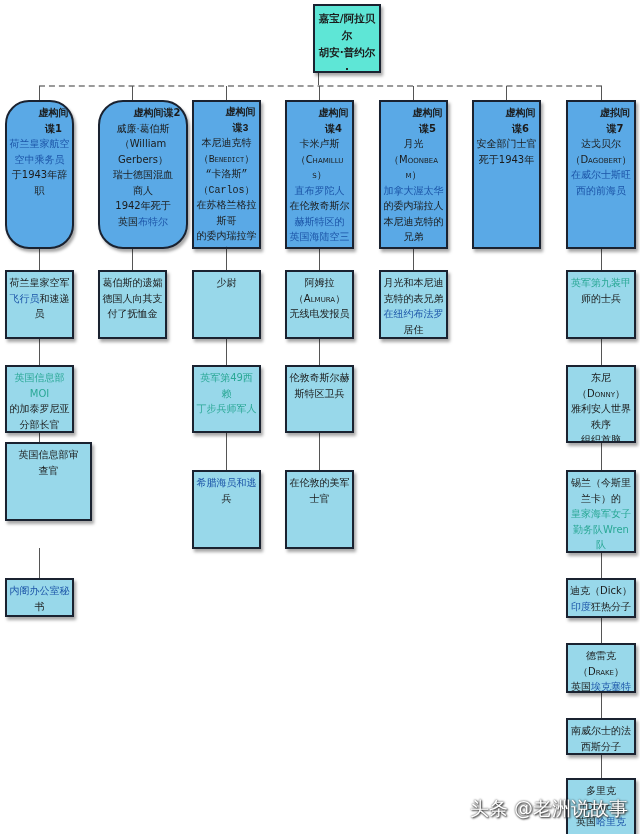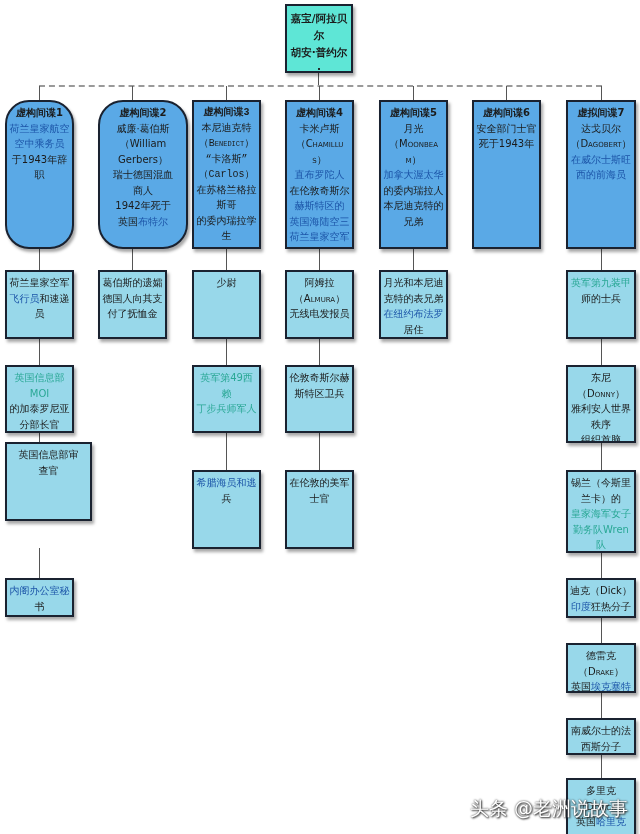--- a/index.html
+++ b/index.html
@@ -13,21 +13,21 @@
     font-size: 10px;
     line-height: 15.5px;
     color: #1b1b1b;
     padding: 3px 2px;
     overflow: hidden;
     word-break: break-all;
   }
   .root { background: #5ee6d6; font-size: 10.5px; line-height: 17px; padding-top: 4px; }
   .l1 { background: #5aa9e6; }
   .l2 { background: #98d8ea; }
-  .title { font-weight: bold; }
+  .title { font-weight: bold; margin-left: 28px; }
   .blue { color: #1c55a8; }
   .teal { color: #2aa896; }
   .sc { font-variant: small-caps; }
   .vline { position: absolute; width: 1px; background: #555; }
   .hdash { position: absolute; height: 0; border-top: 2px dashed #9a9a9a; }
   .watermark {
     position: absolute; left: 470px; top: 796px; font-size: 19px; color: #ffffff;
     text-shadow: 0 0 2px #333, 1px 1px 2px #222; letter-spacing: 0px; white-space: nowrap;
   }
   .line { display: block; }

